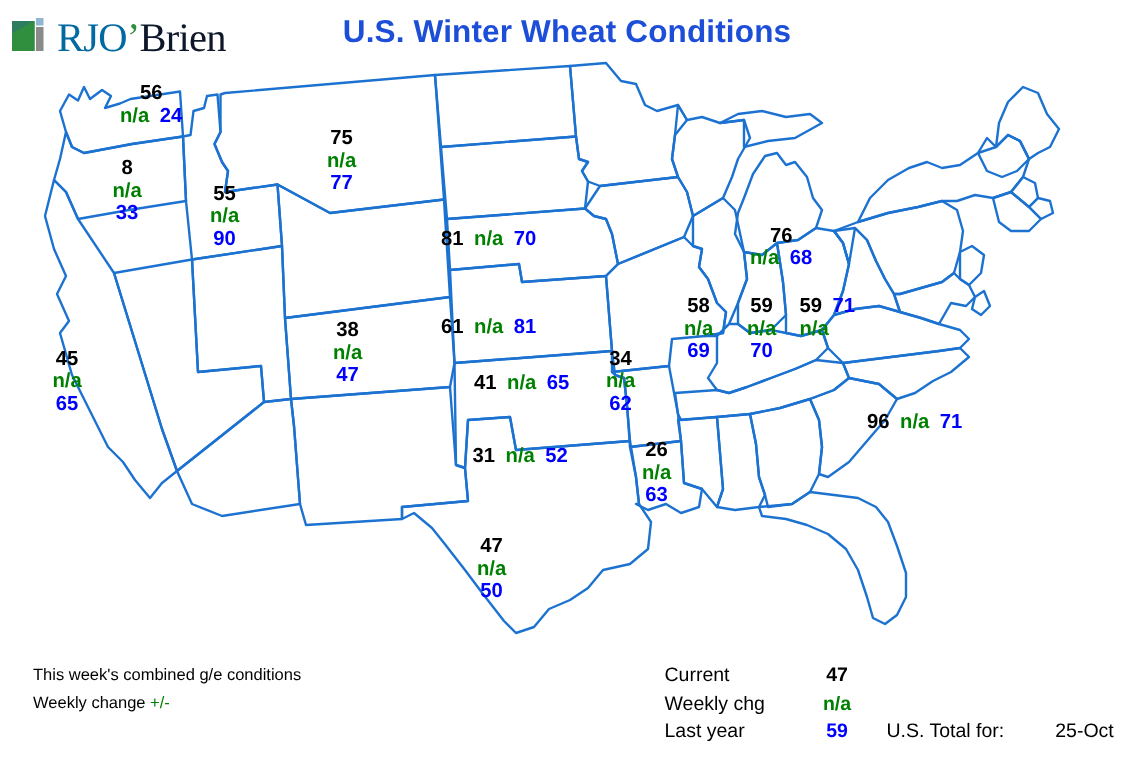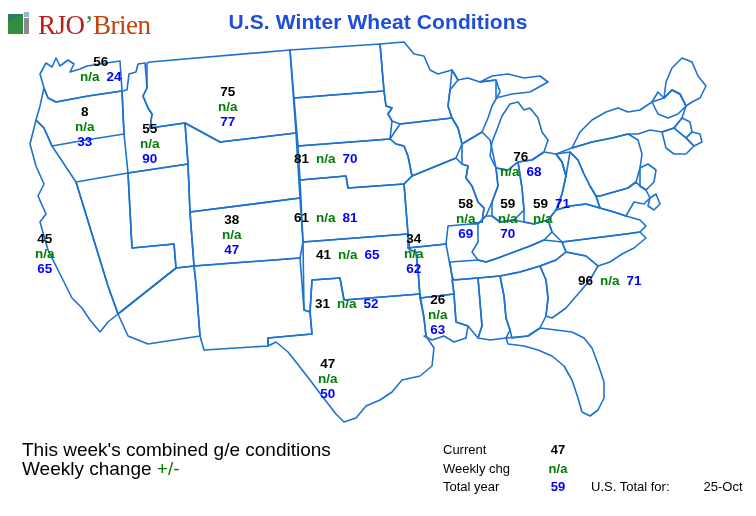--- a/index.html
+++ b/index.html
@@ -9,22 +9,22 @@
     font-family:"Liberation Sans", sans-serif;
     position:relative;
     overflow:hidden;
   }
   #root{position:absolute;inset:0;}
 
   
   .logo{position:absolute;left:8px;top:8px;height:34px;display:flex;align-items:center;}
   .logo-mark{width:26px;height:26px;position:relative;margin-right:4px;}
   .logo-text{font-size:27px;letter-spacing:-.5px;line-height:1;font-family:"Liberation Serif",serif;}
-  .logo-rjo{color:#b91c1c;}
-  .logo-brien{color:#c2410c;}
+  .logo-rjo{color:#0369a1;}
+  .logo-brien{color:#0f172a;}
   .logo-apos{color:#2f8f3e;}
 
   .title{
     position:absolute;left:0;top:10px;width:756px;
     text-align:center;
     font-size:21px;font-weight:bold;color:#1d4ed8;
     letter-spacing:.1px;
   }
 
   
@@ -36,21 +36,21 @@
   .lbl .cur{color:#000000;}
   .lbl .chg{color:#008000;}
   .lbl .ly {color:#0000ff;}
   .stack{text-align:center;}
   .stack > div{display:block;}
   .row{display:block;}
   .row span{margin-right:7px;}
   .row span:last-child{margin-right:0;}
 
   
-  .legend-left{position:absolute;left:22px;top:441px;font-size:19px;line-height:18.5px;color:#000;}
+  .legend-left{position:absolute;left:22px;top:441px;font-size:11px;line-height:18.5px;color:#000;}
   .legend-left .blue{color:#0000ff;}
   .legend-left .grn{color:#008000;}
 
   .legend-right{position:absolute;left:443px;top:441px;font-size:14.5px;line-height:18.5px;color:#000;}
   .legend-right table{border-collapse:collapse;}
   .legend-right td{padding:0;font-size:13px;line-height:18.5px;vertical-align:baseline;}
   .legend-right td.lab{width:86px;}
   .legend-right td.val{width:58px;text-align:center;font-weight:bold;}
   .legend-right .grn{color:#008000;}
   .legend-right .blue{color:#0000ff;}
@@ -269,21 +269,21 @@
         <td></td>
         <td></td>
       </tr>
       <tr>
         <td class="lab">Weekly chg</td>
         <td class="val grn">n/a</td>
         <td></td>
         <td></td>
       </tr>
       <tr>
-        <td class="lab">Total year</td>
+        <td class="lab">Last year</td>
         <td class="val blue">59</td>
         <td class="tot">U.S. Total for:</td>
         <td class="date">25-Oct</td>
       </tr>
     </tbody>
       </table>
   </div>
 
 </div>
 

